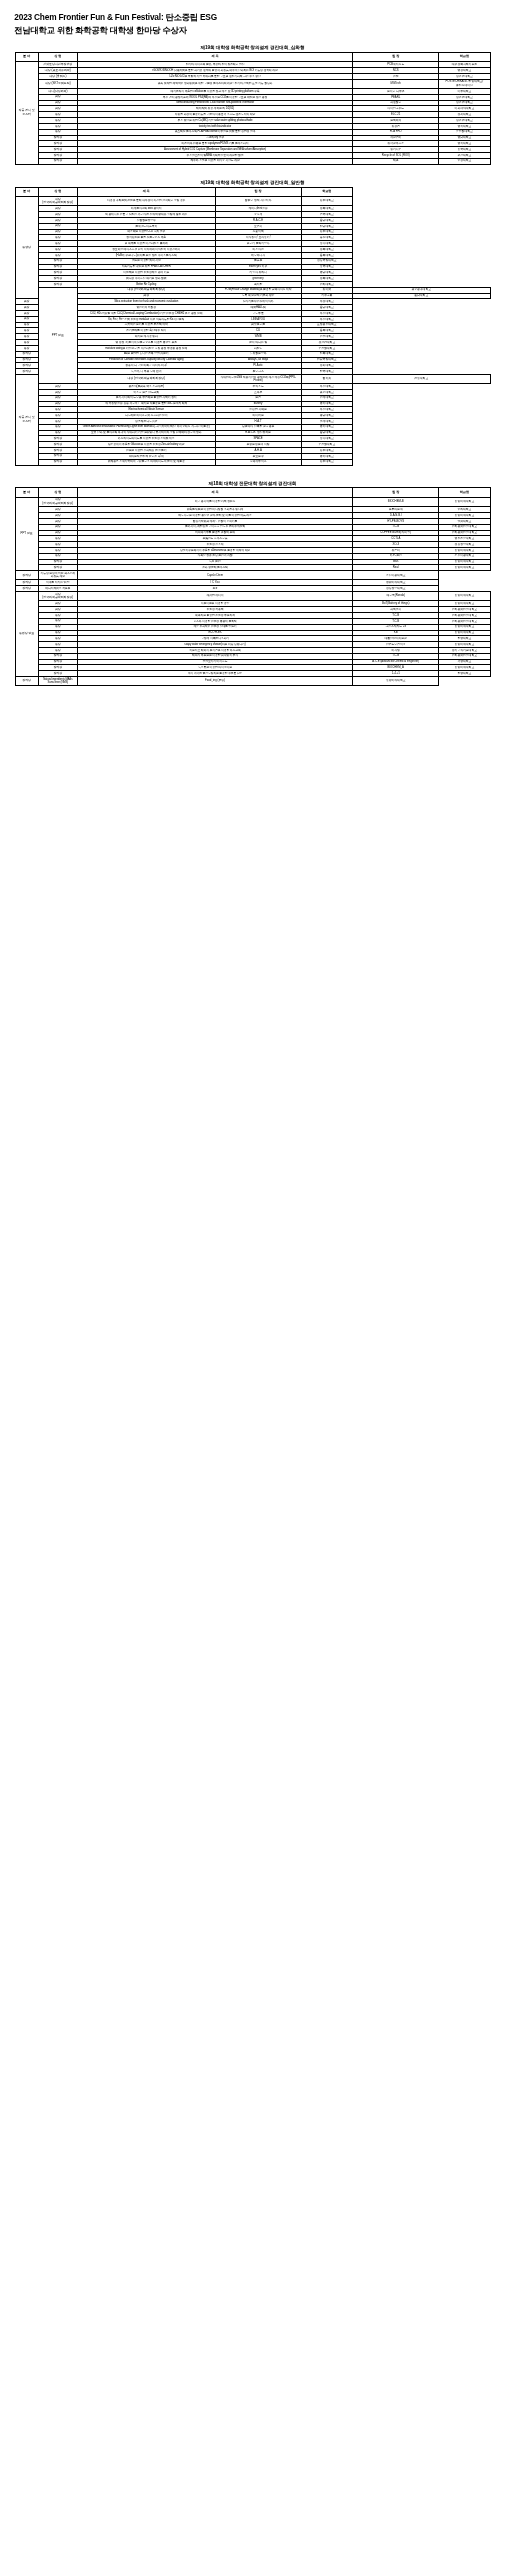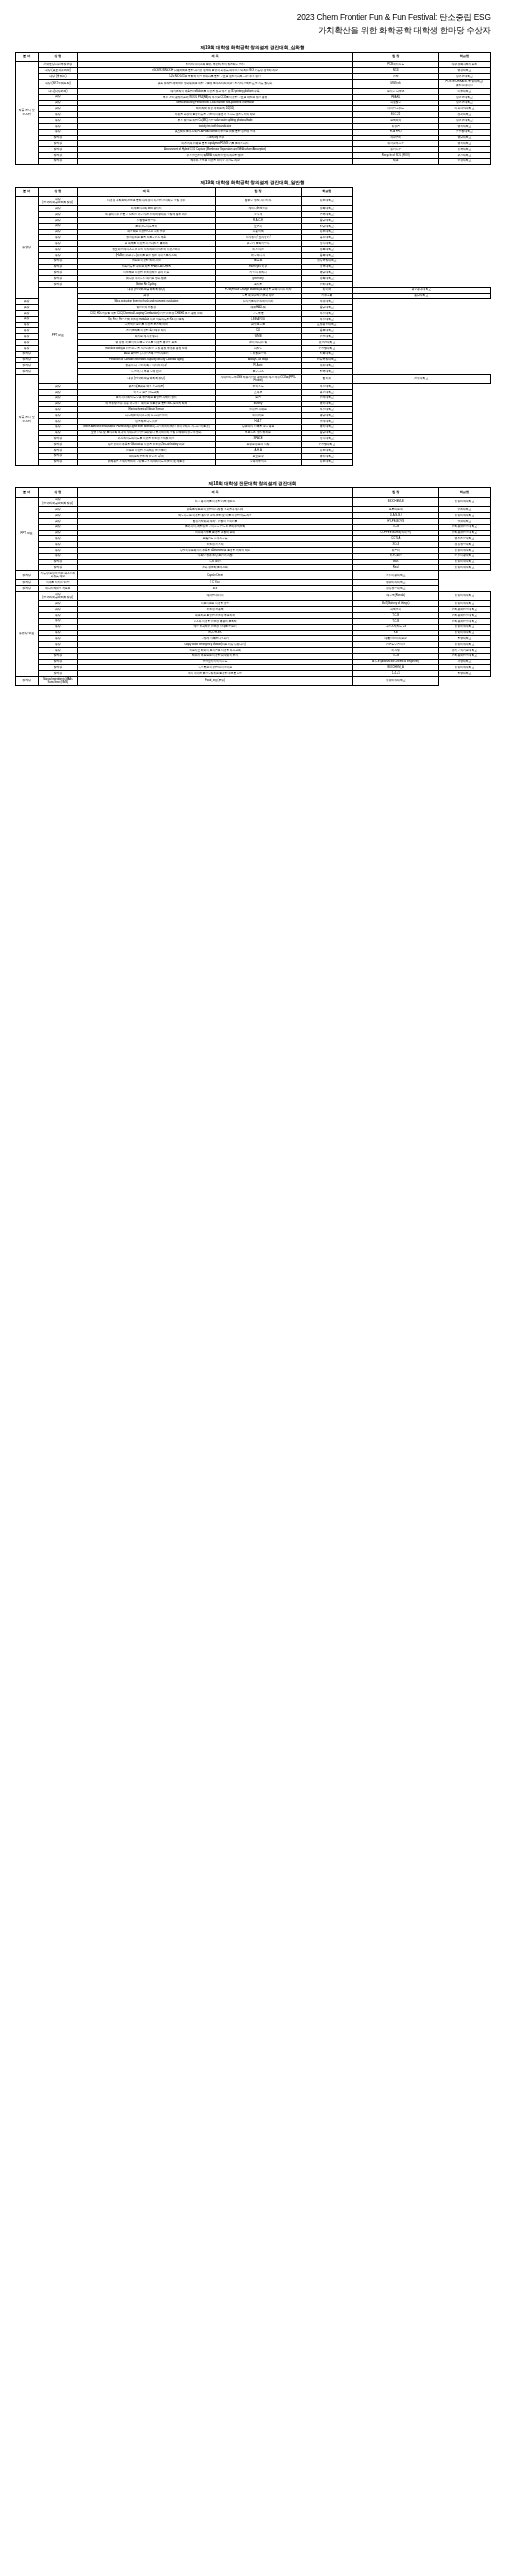--- a/index.html
+++ b/index.html
@@ -8,23 +8,23 @@
     background:#ffffff;
     font-family:"Liberation Sans", sans-serif;
     color:#000;
   }
   .page{
     width:505px;
     box-sizing:border-box;
     padding:7.7px 14.3px 16.5px 14.3px;
   }
   .doc-title{
-    text-align:right;
+    text-align:left;
     font-size:8.3px;
-    font-weight:normal;
+    font-weight:bold;
     line-height:1.55;
     margin:3.3px 0 1.1px 0;
     letter-spacing:-0.2px;
   }
   .doc-title .line2{display:block;}
   .sect-title{
     text-align:center;
     font-weight:bold;
     font-size:4.7px;
     margin:7.7px 0 1.7px 0;
@@ -66,21 +66,21 @@
   .col-team{width:83px;}
   .col-school{width:48px;}
 </style>
 </head>
 <body>
 
 <div class="page">
 
   <div class="doc-title">
     <span>2023 Chem Frontier Fun &amp; Fun Festival: 탄소중립 ESG</span>
-    <span class="line2">가치확산을 위한 화학공학 대학생 한마당 수상자</span>
+    <span class="line2">전남대학교 위한 화학공학 대학생 한마당 수상자</span>
   </div>
 
   <div id="sections-root">
       <div>
         <div class="sect-title">제19회 대학생 화학공학 창의설계 경진대회_심화형</div>
         <table class="awards">
           <thead>
             <tr>
               <th class="col-cat">분 야</th>
               <th class="col-award">상 명</th>

